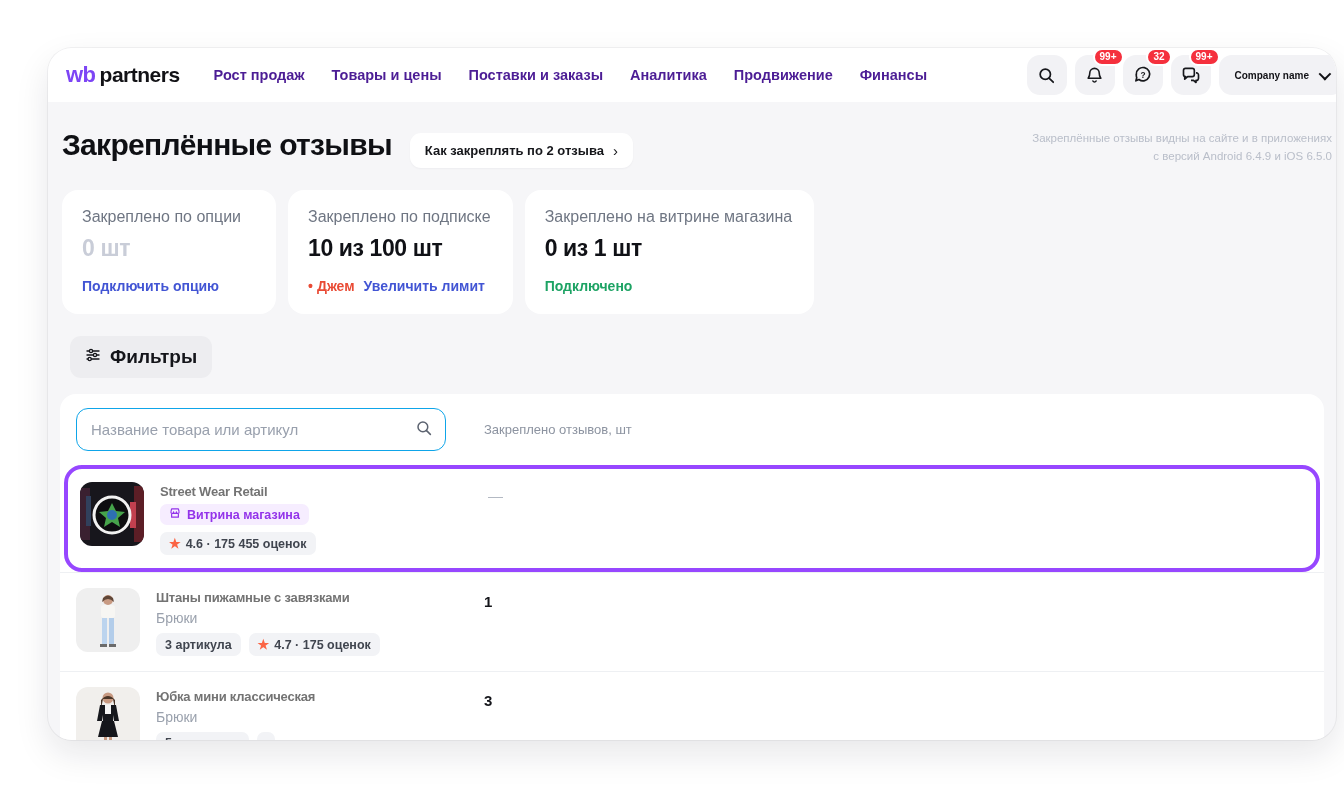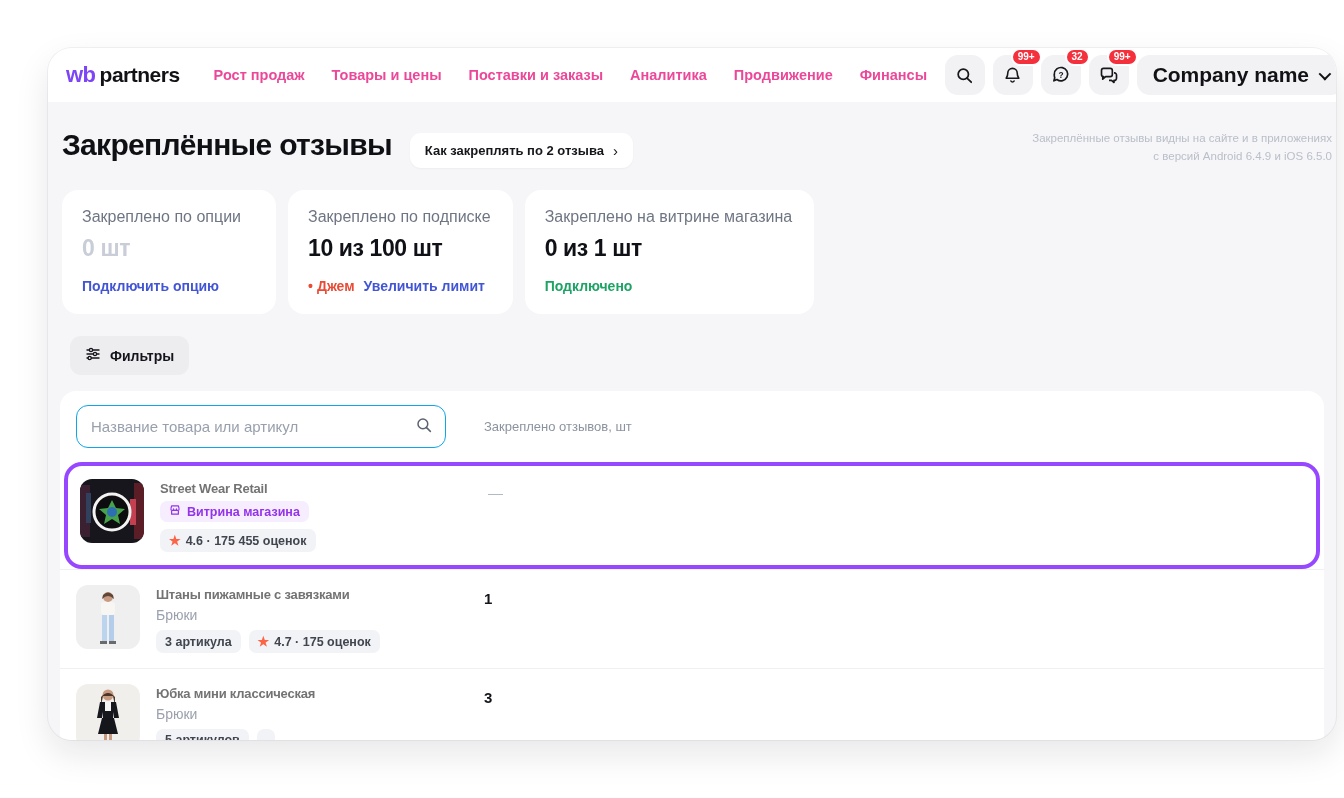--- a/index.html
+++ b/index.html
@@ -9,26 +9,26 @@
     background:#f6f6f8; border-radius:24px; overflow:hidden;
     box-shadow:0 0 0 1px rgba(20,20,40,.05), 0 14px 34px rgba(20,20,40,.10);
     display:flex; flex-direction:column;
   }
   
   .topbar { background:#ffffff; height:54px; display:flex; align-items:center; padding:0 18px; flex-shrink:0; white-space:nowrap; }
   .logo { display:flex; align-items:baseline; gap:4px; margin-right:34px; }
   .logo .wb { color:#7d45f5; font-weight:800; font-size:22px; letter-spacing:-0.5px; }
   .logo .partners { color:#121216; font-weight:800; font-size:21px; letter-spacing:-0.5px; }
   .nav { display:flex; gap:27px; }
-  .nav .nav-item { font-size:14.5px; font-weight:700; color:#ec4899; cursor:pointer; }
+  .nav .nav-item { font-size:14.5px; font-weight:700; color:#4c1d95; cursor:pointer; }
   .top-actions { display:flex; align-items:center; margin-left:auto; gap:8px; }
   .icon-btn { position:relative; width:40px; height:40px; border-radius:13px; background:#f2f2f5; display:flex; align-items:center; justify-content:center; cursor:pointer; flex-shrink:0; }
   .icon-btn svg { display:block; }
   .badge { position:absolute; top:-7px; right:-9px; background:#f5303d; color:#fff; font-size:10px; font-weight:700; border-radius:9px; padding:2px 5px; border:2px solid #ffffff; line-height:1; }
-  .company-pill { display:flex; align-items:center; gap:10px; background:#f2f2f5; border-radius:13px; height:40px; padding:0 16px; font-size:21px; font-weight:700; color:#121216; margin-right:-26px; cursor:pointer; }
+  .company-pill { display:flex; align-items:center; gap:10px; background:#f2f2f5; border-radius:13px; height:40px; padding:0 16px; font-size:10px; font-weight:700; color:#121216; margin-right:-26px; cursor:pointer; }
   .chev-down { width:9px; height:9px; border-right:2px solid #121216; border-bottom:2px solid #121216; transform:rotate(45deg) translateY(-2px); }
   
   .title-row { display:flex; align-items:flex-start; margin:26px 14px 0; }
   .page-title { font-size:30px; font-weight:800; color:#0f1014; letter-spacing:-0.7px; }
   .howto-btn { display:flex; align-items:center; gap:9px; background:#ffffff; border:none; border-radius:11px; padding:10px 15px; margin:5px 0 0 18px; font-size:13px; font-weight:700; color:#15161a; cursor:pointer; font-family:inherit; box-shadow:0 1px 2px rgba(20,20,40,.04);text-align:center; }
   .howto-btn .chev { font-size:15px; line-height:10px; font-weight:400; }
   .title-note { margin-left:auto; margin-right:-10px; text-align:right; font-size:11.5px; line-height:1.55; color:#b9bec9; white-space:nowrap; padding-top:2px; }
   
   .cards { display:flex; gap:12px; margin:22px 14px 0; }
   .card { background:#ffffff; border-radius:16px; padding:18px 22px 20px 20px; min-width:214px; }
@@ -38,21 +38,21 @@
   .card-action { margin-top:16px; font-size:14px; font-weight:700; display:flex; gap:9px; align-items:center; }
   .link-blue { color:#4255d4; cursor:pointer; }
   .tag-red { color:#e94b35; cursor:pointer; }
   .tag-red::before { content:"•"; margin-right:4px; }
   .status-green { color:#1da364; }
   
   .tabs-row { display:flex; align-items:center; margin:22px 14px 0; }
   .tabs-wrap { background:#ffffff; border-radius:12px; padding:4px; display:flex; gap:2px; }
   .tab { padding:9px 16px; border-radius:9px; font-size:14.5px; font-weight:700; color:#14151a; cursor:pointer; }
   .tab.active { background:#ededf0; }
-  .filters-btn { margin-left:8px; display:flex; align-items:center; gap:9px; background:#ededf0; border-radius:11px; padding:10px 15px; font-size:14px; font-weight:600; color:#14151a; cursor:pointer; }
+  .filters-btn { margin-left:8px; display:flex; align-items:center; gap:9px; background:#ededf0; border-radius:11px; padding:10px 15px; font-size:19px; font-weight:600; color:#14151a; cursor:pointer; }
   
   .list { background:#ffffff; border-radius:16px 16px 0 0; margin:16px 12px 0; flex:1; }
   .list-head { display:grid; grid-template-columns:408px 1fr; align-items:center; padding:14px 16px 12px; }
   .search-box { width:370px; height:43px; border:1px solid #0ea5e9; border-radius:12px; background:#fff; display:flex; align-items:center; padding:0 12px 0 14px; }
   .search-box input { border:none; outline:none; flex:1; font-size:15px; color:#2a2d34; font-family:inherit; background:transparent; }
   .search-box input::placeholder { color:#99a0ad; }
   .col-header { font-size:13px; color:#8c93a0; }
   .row { display:grid; grid-template-columns:408px 1fr; padding:15px 16px; }
   .row.sep { border-top:1px solid #eef0f3; }
   .row-highlight { border:4px solid #9747ff; border-radius:18px; margin:2px 4px 0; }

